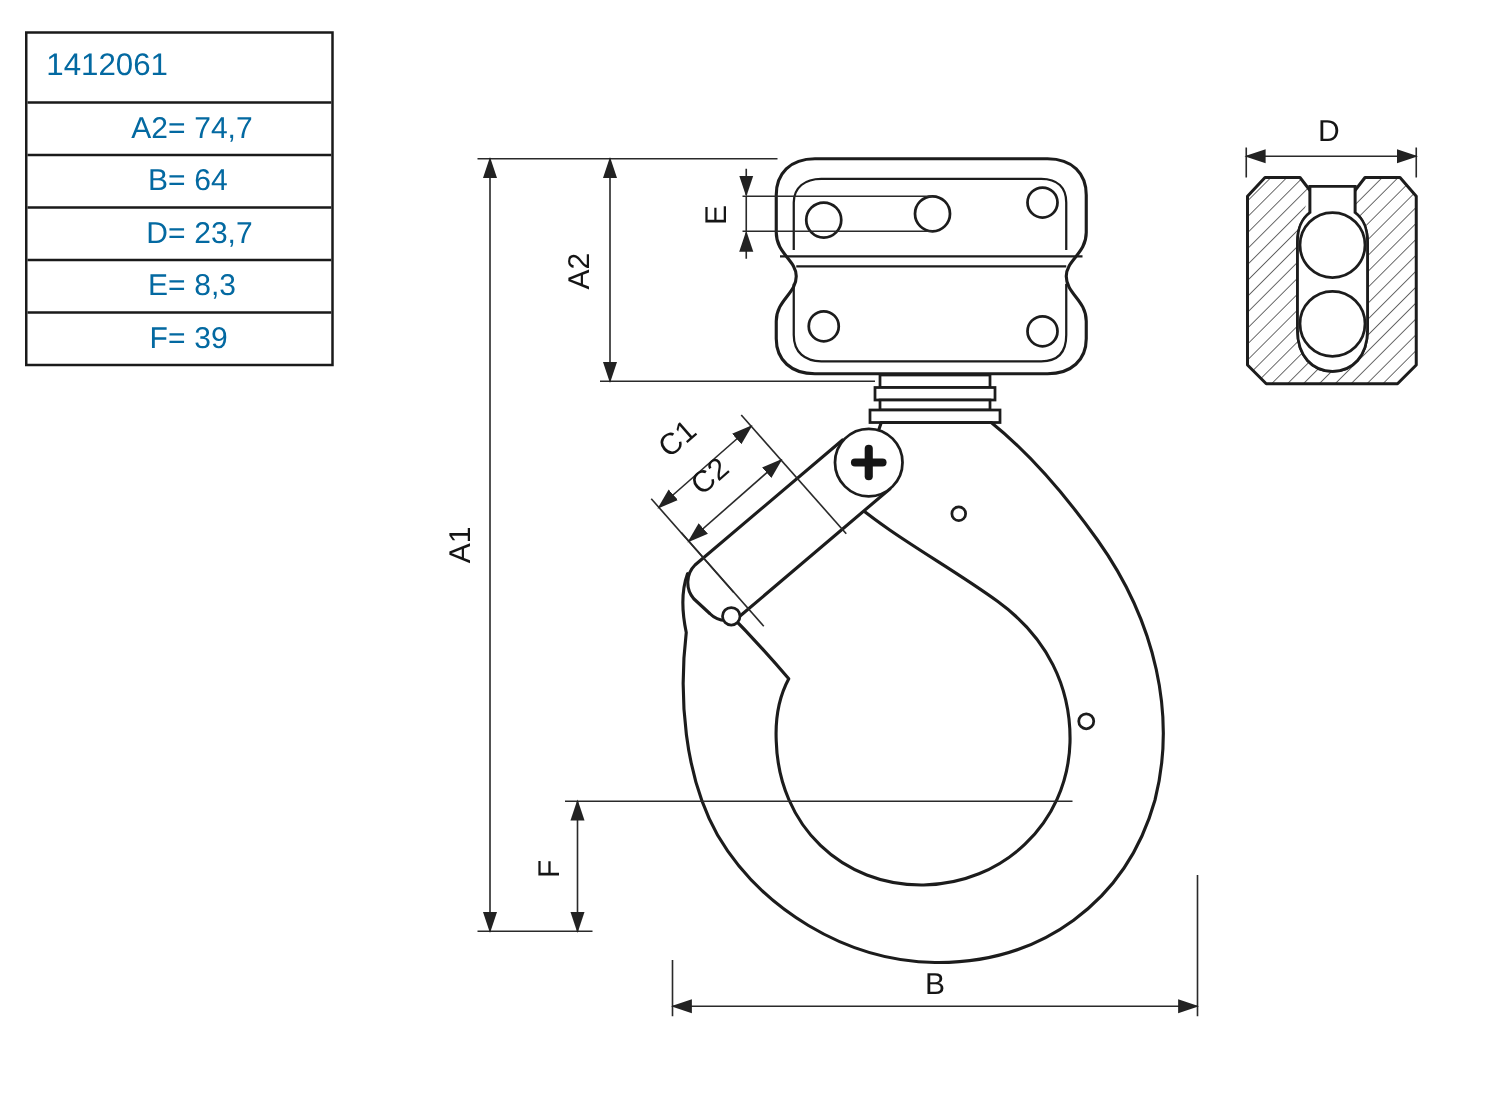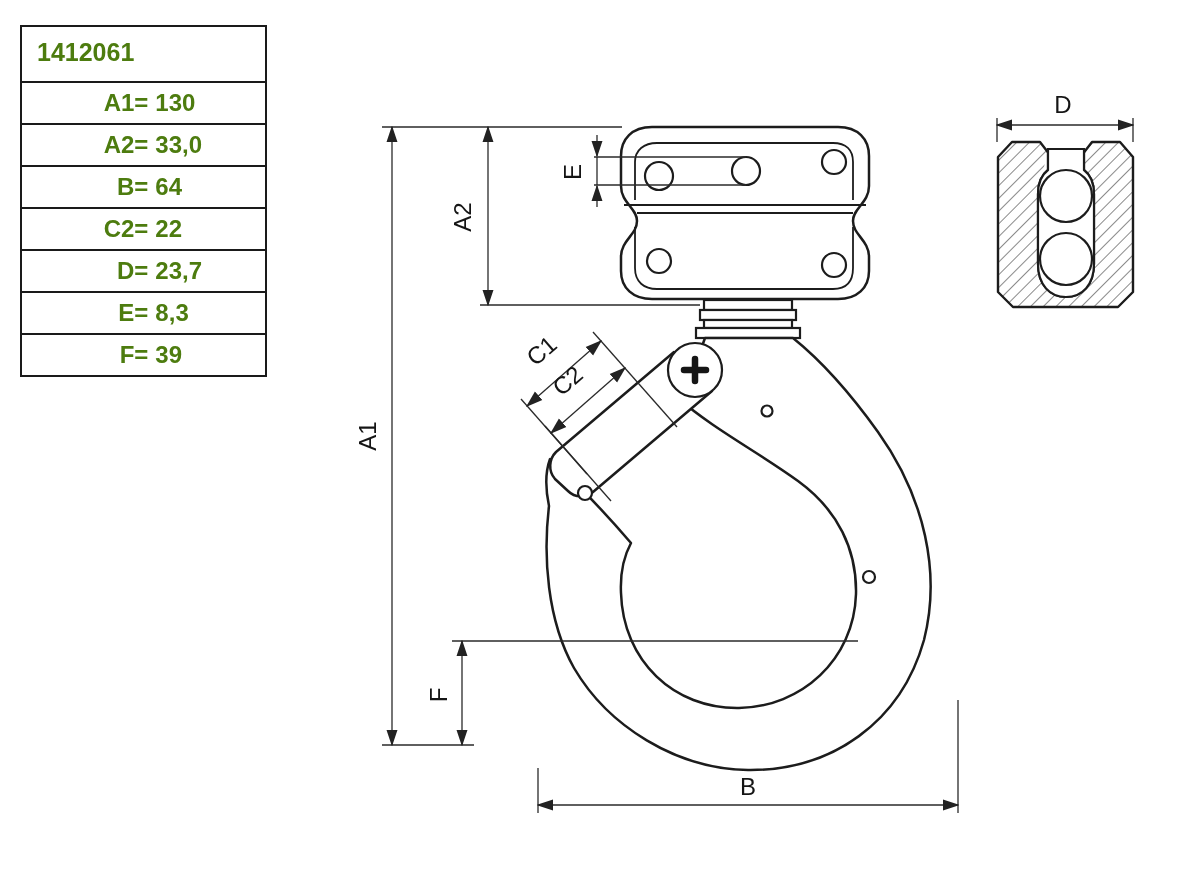--- a/index.html
+++ b/index.html
@@ -2,21 +2,21 @@
 <html><head>
 <meta charset="utf-8">
 <style>
   html,body{margin:0;padding:0;background:#ffffff;}
   body{width:1200px;height:893px;position:relative;overflow:hidden;
        font-family:"Liberation Sans",sans-serif;}
   .canvas{position:absolute;left:0;top:0;width:1200px;height:893px;}
 
   
   .spec-table{position:absolute;left:20px;top:25px;width:243px;background:#fff;
-      border:2.5px solid #1a1a1a;font-weight:bold;color:#4d7c0f;z-index:5;}
+      border:2.5px solid #1a1a1a;font-weight:normal;color:#0369a1;z-index:5;}
   .spec-header{padding:7px 0 9px 15px;font-size:25px;line-height:1.5;}
   .header-line{display:flex;gap:16px;}
   .spec-row{display:flex;align-items:center;height:40px;border-top:2px solid #1a1a1a;font-size:24px;}
   .row-label{width:52%;text-align:right;white-space:pre;}
   .row-value{padding-left:7px;}
 
   svg{position:absolute;left:0;top:0;}
   .outline{fill:#ffffff;stroke:#1c1c1c;stroke-width:2.5;stroke-linejoin:round;}
   .detail{fill:none;stroke:#1c1c1c;stroke-width:1.8;}
   .hole{fill:#ffffff;stroke:#1c1c1c;stroke-width:2.2;}
@@ -28,34 +28,26 @@
 
 <div class="canvas">
 
   <div class="spec-table">
     <div class="spec-header">
       <div class="header-line">
         <span>1412061</span>
       </div>
     </div>
     <div class="spec-row">
-      <span class="row-label">A1=</span>
-      <span class="row-value">130</span>
-    </div>
-    <div class="spec-row">
       <span class="row-label">A2=</span>
-      <span class="row-value">33,0</span>
+      <span class="row-value">74,7</span>
     </div>
     <div class="spec-row">
       <span class="row-label">B=</span>
       <span class="row-value">64</span>
-    </div>
-    <div class="spec-row">
-      <span class="row-label">C2=</span>
-      <span class="row-value">22</span>
     </div>
     <div class="spec-row">
       <span class="row-label">D=</span>
       <span class="row-value">23,7</span>
     </div>
     <div class="spec-row">
       <span class="row-label">E=</span>
       <span class="row-value">8,3</span>
     </div>
     <div class="spec-row">

